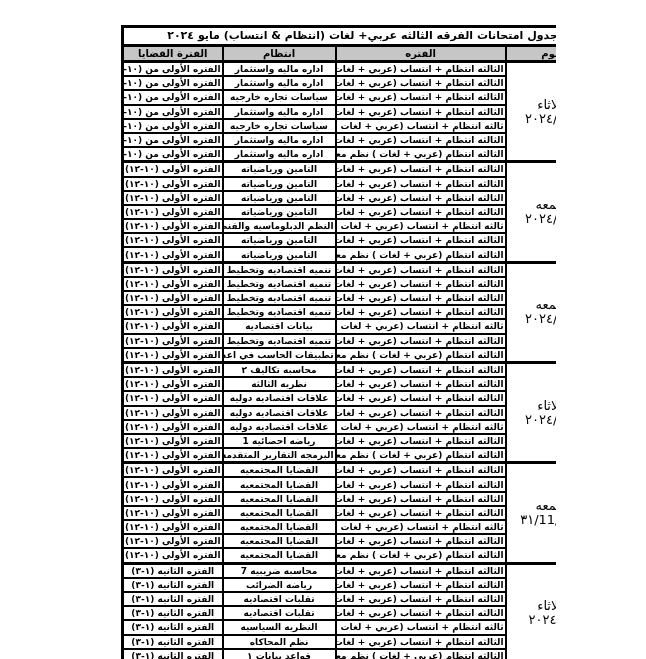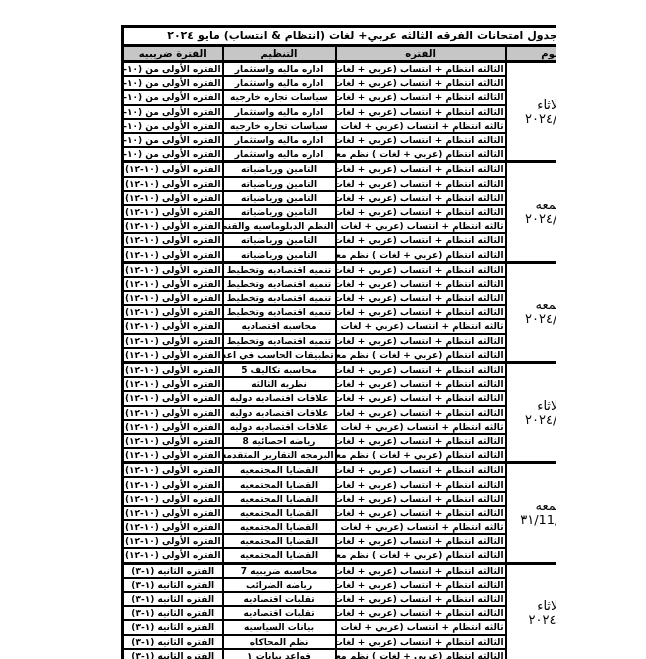--- a/index.html
+++ b/index.html
@@ -48,22 +48,22 @@
       <col style="width:113px">
       <col style="width:100px">
     </colgroup>
     <thead>
       <tr class="title-row">
         <th colspan="4">جدول امتحانات الفرقه الثالثه عربي+ لغات (انتظام &amp; انتساب) مايو ٢٠٢٤</th>
       </tr>
       <tr class="header-row">
         <th>اليوم</th>
         <th>الفتره</th>
-        <th>التنظيم</th>
-        <th>الفترة ضريبيه</th>
+        <th>انتظام</th>
+        <th>الفترة القضايا</th>
       </tr>
     </thead>
 
   <tbody class="block">
         <tr>
           <td rowspan="7" class="day-cell">
             <div>الثلاثاء</div>
             <div>٢٠٢٤/٥/١٤</div>
           </td>
           <td class="section-cell">الثالثه انتظام + انتساب (عربي + لغات ) محاسبه</td>
@@ -162,42 +162,42 @@
           <td class="subject-cell">تنميه اقتصاديه وتخطيط</td>
           <td class="period-cell">الفتره الأولى (١٠-١٢)</td>
         </tr>
         <tr>
           <td class="section-cell">الثالثه انتظام + انتساب (عربي + لغات ) اقتصاد</td>
           <td class="subject-cell">تنميه اقتصاديه وتخطيط</td>
           <td class="period-cell">الفتره الأولى (١٠-١٢)</td>
         </tr>
         <tr>
           <td class="section-cell">ثالثه انتظام + انتساب (عربي + لغات ) علوم سياسيه</td>
-          <td class="subject-cell">محاسبه اقتصاديه</td>
+          <td class="subject-cell">بيانات اقتصاديه</td>
           <td class="period-cell">الفتره الأولى (١٠-١٢)</td>
         </tr>
         <tr>
           <td class="section-cell">الثالثه انتظام + انتساب (عربي + لغات )إحصاء</td>
           <td class="subject-cell">تنميه اقتصاديه وتخطيط</td>
           <td class="period-cell">الفتره الأولى (١٠-١٢)</td>
         </tr>
         <tr>
           <td class="section-cell">الثالثه انتظام  (عربي + لغات ) نظم معلومات</td>
           <td class="subject-cell">تطبيقات الحاسب في اعداد التقارير</td>
           <td class="period-cell">الفتره الأولى (١٠-١٢)</td>
         </tr>
       </tbody>
       <tbody class="block">
         <tr>
           <td rowspan="7" class="day-cell">
             <div>الثلاثاء</div>
             <div>٢٠٢٤/٥/٢٨</div>
           </td>
           <td class="section-cell">الثالثه انتظام + انتساب (عربي + لغات ) محاسبه</td>
-          <td class="subject-cell">محاسبه تكاليف 5</td>
+          <td class="subject-cell">محاسبه تكاليف ٢</td>
           <td class="period-cell">الفتره الأولى (١٠-١٢)</td>
         </tr>
         <tr>
           <td class="section-cell">الثالثه انتظام + انتساب (عربي + لغات ) اداره</td>
           <td class="subject-cell">نظريه الثالثه</td>
           <td class="period-cell">الفتره الأولى (١٠-١٢)</td>
         </tr>
         <tr>
           <td class="section-cell">الثالثه انتظام + انتساب (عربي + لغات ) خارجيه</td>
           <td class="subject-cell">علاقات اقتصاديه دوليه</td>
@@ -208,21 +208,21 @@
           <td class="subject-cell">علاقات اقتصاديه دوليه</td>
           <td class="period-cell">الفتره الأولى (١٠-١٢)</td>
         </tr>
         <tr>
           <td class="section-cell">ثالثه انتظام + انتساب (عربي + لغات ) علوم سياسيه</td>
           <td class="subject-cell">علاقات اقتصاديه دوليه</td>
           <td class="period-cell">الفتره الأولى (١٠-١٢)</td>
         </tr>
         <tr>
           <td class="section-cell">الثالثه انتظام + انتساب (عربي + لغات )إحصاء</td>
-          <td class="subject-cell">رياضه احصائيه 8</td>
+          <td class="subject-cell">رياضه احصائيه 1</td>
           <td class="period-cell">الفتره الأولى (١٠-١٢)</td>
         </tr>
         <tr>
           <td class="section-cell">الثالثه انتظام  (عربي + لغات ) نظم معلومات</td>
           <td class="subject-cell">البرمجه التقارير المتقدمه</td>
           <td class="period-cell">الفتره الأولى (١٠-١٢)</td>
         </tr>
       </tbody>
       <tbody class="block">
         <tr>
@@ -285,21 +285,21 @@
           <td class="subject-cell">تقلبات اقتصاديه</td>
           <td class="period-cell">الفتره الثانيه (١-٣)</td>
         </tr>
         <tr>
           <td class="section-cell">الثالثه انتظام + انتساب (عربي + لغات ) اقتصاد</td>
           <td class="subject-cell">تقلبات اقتصاديه</td>
           <td class="period-cell">الفتره الثانيه (١-٣)</td>
         </tr>
         <tr>
           <td class="section-cell">ثالثه انتظام + انتساب (عربي + لغات ) علوم سياسيه</td>
-          <td class="subject-cell">بيانات السياسيه</td>
+          <td class="subject-cell">النظريه السياسيه</td>
           <td class="period-cell">الفتره الثانيه (١-٣)</td>
         </tr>
         <tr>
           <td class="section-cell">الثالثه انتظام + انتساب (عربي + لغات )إحصاء</td>
           <td class="subject-cell">نظم المحاكاه</td>
           <td class="period-cell">الفتره الثانيه (١-٣)</td>
         </tr>
         <tr>
           <td class="section-cell">الثالثه انتظام  (عربي + لغات ) نظم معلومات</td>
           <td class="subject-cell">قواعد بيانات ١</td>

